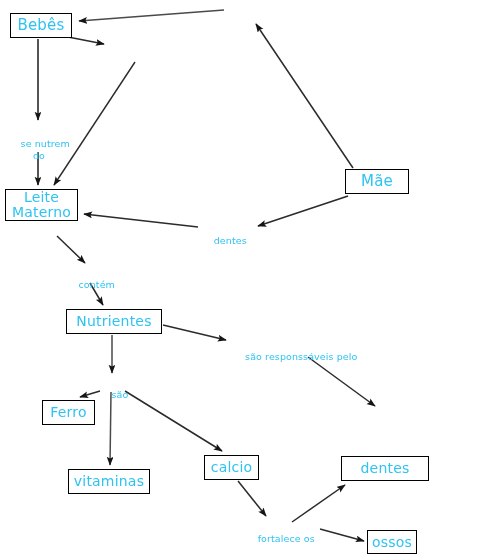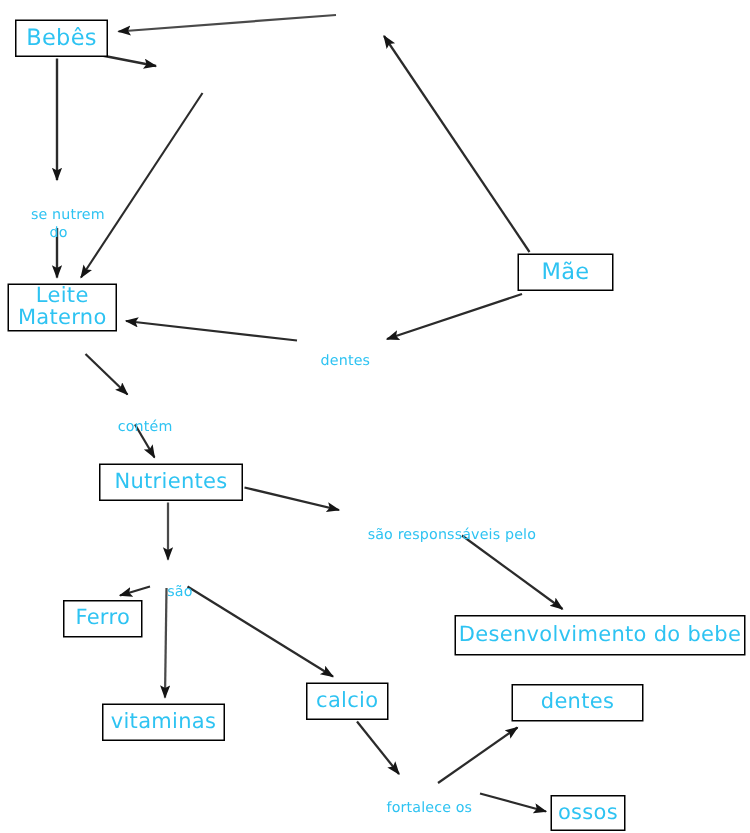--- a/index.html
+++ b/index.html
@@ -133,23 +133,20 @@
   </div>
 
   <div class="node" style="left:341px; top:456px; width:88px; height:25px; font-size:14px;">
     <span>dentes</span>
   </div>
 
   <div class="node" style="left:367px; top:530px; width:50px; height:24px; font-size:14px;">
     <span>ossos</span>
   </div>
 
-  <div class="node" style="left:303px; top:410px; width:194px; height:27px; font-size:14px;">
-    <span>Desenvolvimento do bebe</span>
-  </div>
 
 
 
   <div class="linklabel" style="left:6px; top:126px; width:66px;">
     <span>se nutrem
 do</span>
   </div>
 
   <div class="linklabel" style="left:201px; top:223px; width:46px;">
     <span>dentes</span>

